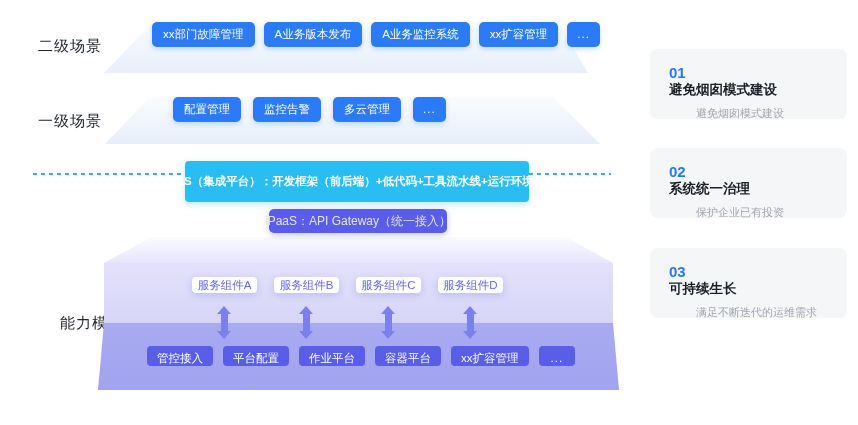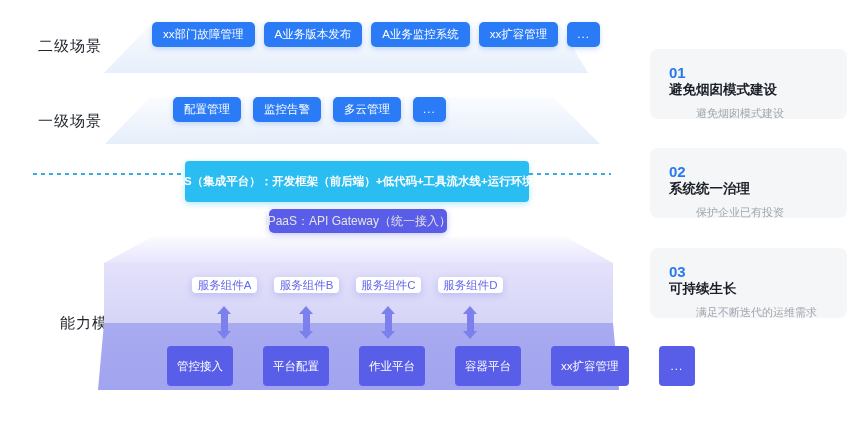--- a/index.html
+++ b/index.html
@@ -87,23 +87,23 @@
     content:""; position:absolute; bottom:0; left:0; width:0; height:0;
     border-left:7px solid transparent; border-right:7px solid transparent;
     border-top:8px solid #7B80ED;
   }
   .varrow .shaft {
     position:absolute; top:7px; bottom:7px; left:3.5px; width:7px;
     background:#7B80ED;
   }
   .cap-row { position:absolute; left:147px; top:346px; display:flex; gap:10px; z-index:4; }
   .purple-btn {
-    height:40px; border:none; border-radius:4px; background:#595EE8;
+    height:20px; border:none; border-radius:4px; background:#595EE8;
     color:#ffffff; font-size:11.5px; padding:0 10px; line-height:24px;
-    white-space:nowrap; font-family:inherit; cursor:default;margin-left:20px;
+    white-space:nowrap; font-family:inherit; cursor:default;
   }
   .purple-btn.dots { padding:0 12px; letter-spacing:1px; }
   
   .card {
     position:absolute; left:650px; width:197px; height:70px;
     background:#F5F6F8; border-radius:8px; padding:15px 12px 0 19px;
   }
   .card-head { display:flex; align-items:flex-start; gap:0;flex-direction:column; }
   .card-num { color:#2878F2; font-size:15px; font-weight:bold; }
   .card-title { color:#1B1F27; font-size:13.5px; font-weight:bold; white-space:nowrap; }

